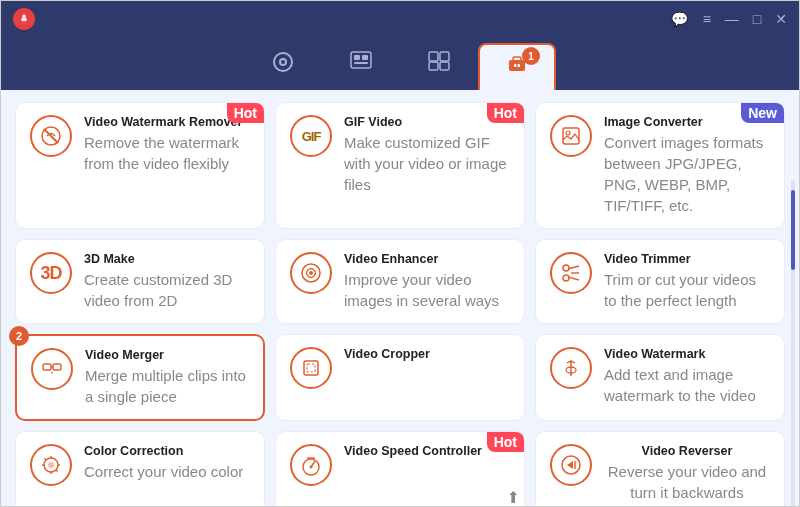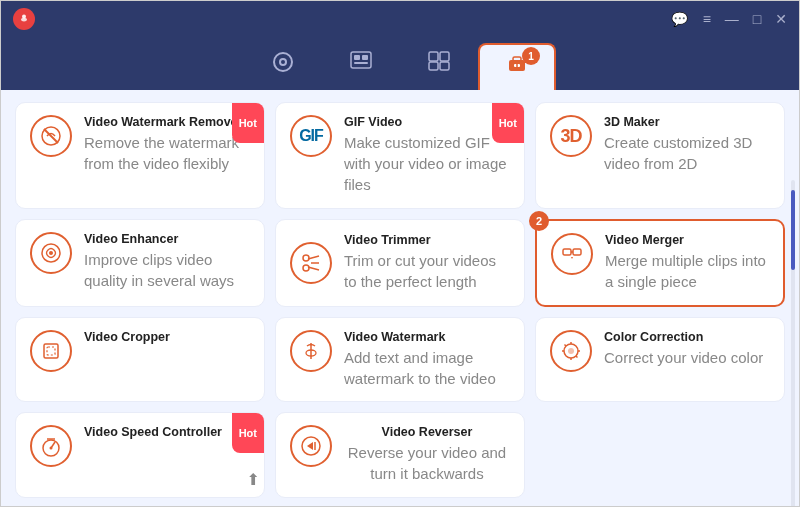--- a/index.html
+++ b/index.html
@@ -132,24 +132,24 @@
     }
 
     .tool-card.highlighted {
       border: 2px solid #e05c2e;
     }
 
     .badge {
       position: absolute;
       top: 0;
       right: 0;
-      font-size: 11px;
+      font-size: 14px;
       font-weight: bold;
       color: white;
-      padding: 14px 7px;
+      padding: 2px 7px;
       border-radius: 0 8px 0 8px;
     }
 
     .badge.hot { background: #ff4757; }
     .badge.new { background: #5b5bd6; }
 
     .tool-icon {
       width: 42px;
       height: 42px;
       border-radius: 50%;
@@ -324,52 +324,67 @@
     </div>
     <div class="tool-info">
       <h3>Video Watermark Remover</h3>
       <p>Remove the watermark from the video flexibly</p>
     </div>
   </div>
         <div class="tool-card" style="position: relative;">
     <span class="badge hot">Hot</span>
 
     <div class="tool-icon">
-      <span style="font-size:16px;font-weight:900;color:#0369a1;letter-spacing:-1px;">GIF</span>
+      <span style="font-size:13px;font-weight:900;color:#a16207;letter-spacing:-1px;">GIF</span>
     </div>
     <div class="tool-info">
       <h3>GIF Video</h3>
       <p>Make customized GIF with your video or image files</p>
     </div>
   </div>
         <div class="tool-card" style="position: relative;">
+    <span class="badge new">New</span>
+
+    <div class="tool-icon">
+      <svg width="22" height="22" viewBox="0 0 22 22" fill="none">
+              <rect x="3" y="3" width="16" height="16" rx="2" stroke="#e06030" stroke-width="1.5"></rect>
+              <circle cx="8" cy="8" r="2" stroke="#e06030" stroke-width="1.2"></circle>
+              <path d="M3 15 L7 11 L11 14 L15 9 L19 15" stroke="#e06030" stroke-width="1.3" fill="none"></path>
+            </svg>
+    </div>
+    <div class="tool-info">
+      <h3>Image Converter</h3>
+      <p>Convert images formats between JPG/JPEG, PNG, WEBP, BMP, TIF/TIFF, etc.</p>
+    </div>
+  </div>
+        <div class="tool-card" style="position: relative;">
 
     <div class="tool-icon">
       <span style="font-size:18px;font-weight:900;color:#e06030;letter-spacing:-1px;">3D</span>
     </div>
     <div class="tool-info">
-      <h3>3D Maker</h3>
+      <h3>3D Make</h3>
       <p>Create customized 3D video from 2D</p>
     </div>
   </div>
         <div class="tool-card" style="position: relative;">
 
     <div class="tool-icon">
       <svg width="22" height="22" viewBox="0 0 22 22" fill="none">
               <circle cx="11" cy="11" r="9" stroke="#e06030" stroke-width="1.5"></circle>
               <path d="M8 8 Q11 5 14 8 Q17 11 14 14 Q11 17 8 14 Q5 11 8 8Z" stroke="#e06030" stroke-width="1.3" fill="none"></path>
               <circle cx="11" cy="11" r="2" fill="#e06030"></circle>
             </svg>
     </div>
     <div class="tool-info">
       <h3>Video Enhancer</h3>
-      <p>Improve clips video quality in several ways</p>
-    </div>
-  </div>
-        <div class="tool-card" style="position: relative; align-items: center;">
+      <p>Improve your video images in several ways</p>
+    </div>
+  </div>
+        <div class="tool-card" style="position: relative;">
 
     <div class="tool-icon">
       <svg width="22" height="22" viewBox="0 0 22 22" fill="none">
               <circle cx="6" cy="6" r="3" stroke="#e06030" stroke-width="1.5"></circle>
               <circle cx="6" cy="16" r="3" stroke="#e06030" stroke-width="1.5"></circle>
               <line x1="8" y1="7" x2="19" y2="4" stroke="#e06030" stroke-width="1.5"></line>
               <line x1="8" y1="15" x2="19" y2="18" stroke="#e06030" stroke-width="1.5"></line>
               <line x1="11" y1="11" x2="19" y2="11" stroke="#e06030" stroke-width="1.5"></line>
             </svg>
     </div>

